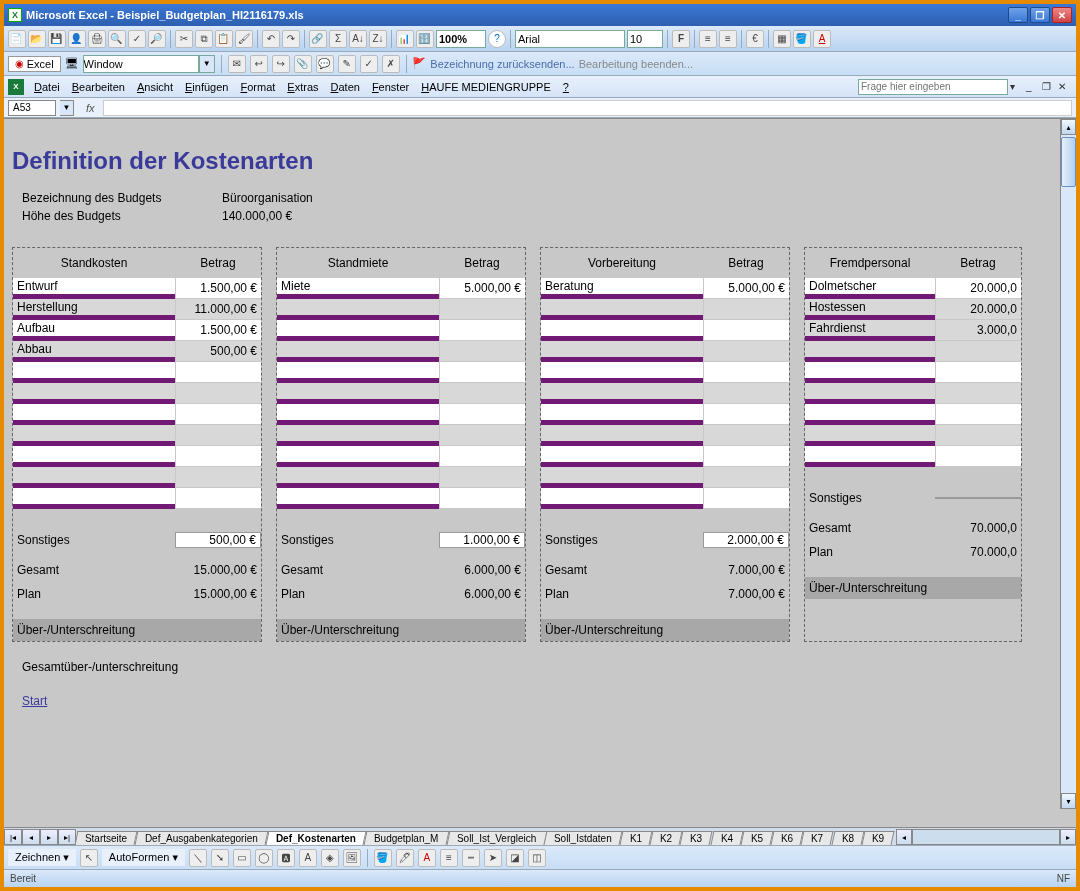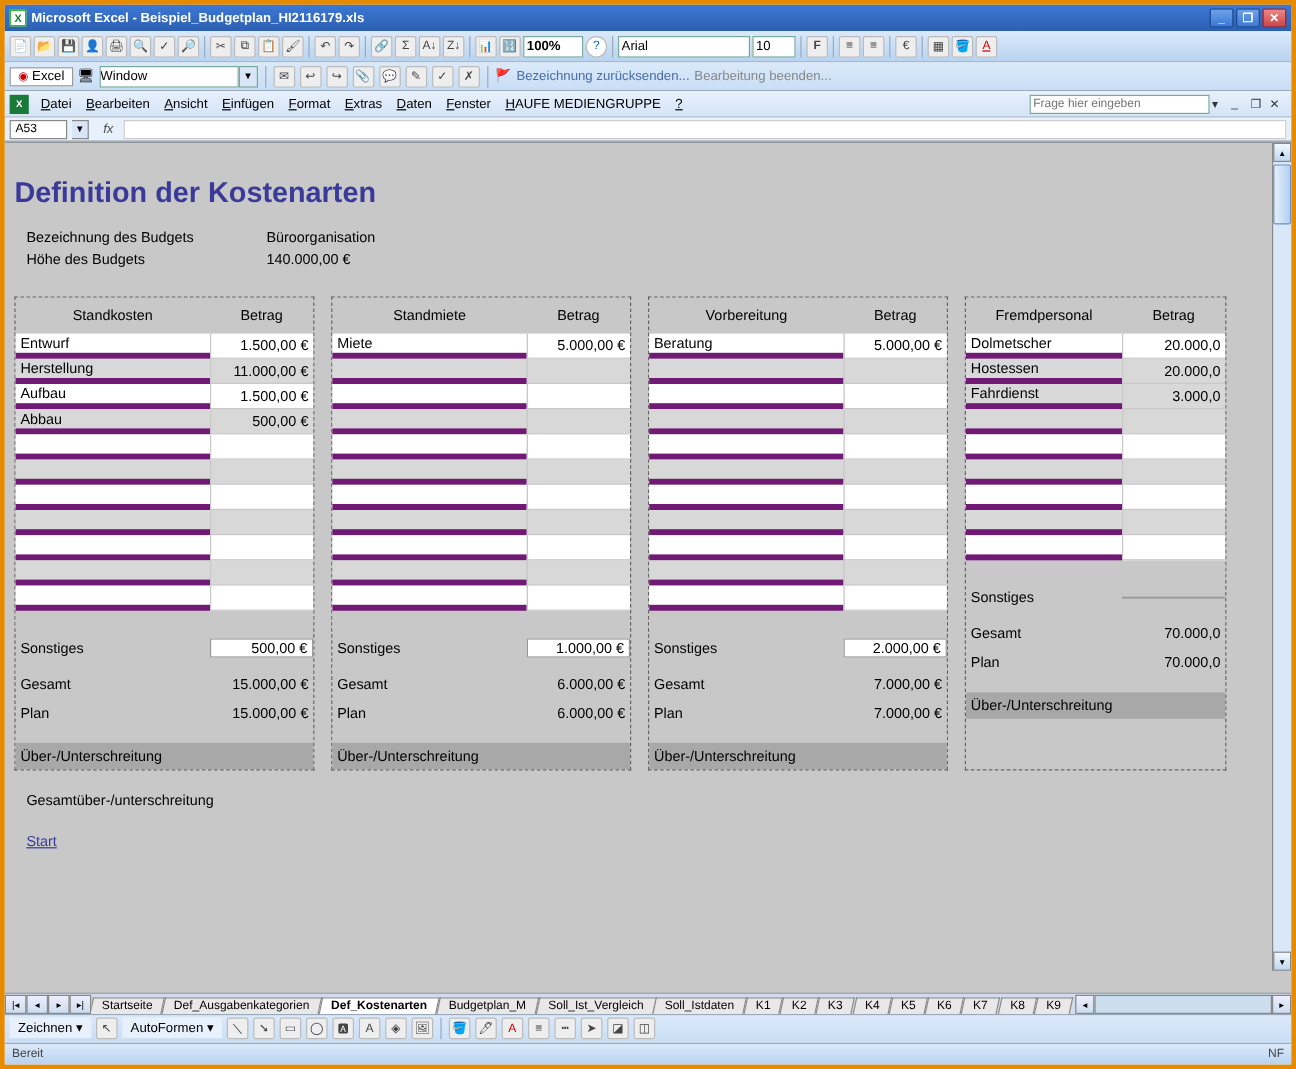--- a/index.html
+++ b/index.html
@@ -84,21 +84,21 @@
 .tab-nav { display: flex;}
 .tab-nav-btn { width: 18px; height: 16px; background: linear-gradient(#eef,#cde); border: 1px solid #888; font-size: 8px; display: flex; align-items: center; justify-content: center; cursor: pointer;}
 .sheet-tabs { display: flex; flex: 1; overflow: hidden;}
 .sheet-tab { background: #e8e8e8; border: 1px solid #888; border-bottom: none; padding: 1px 8px; font-size: 10px; white-space: nowrap; cursor: pointer; transform: skewX(-12deg);}
 .sheet-tab span { display: inline-block; transform: skewX(12deg);}
 .sheet-tab.active { background: #fff; font-weight: bold;}
 .h-scroll { width: 180px; display: flex;}
 .h-scroll .tab-nav-btn{ width: 16px;}
 .h-scroll .h-track{ flex: 1; background: #cde; border: 1px solid #888;}
 
-.drawing-bar { background: linear-gradient(#dbe9fa,#c8def5); display: flex; align-items: flex-start; padding: 2px 4px; gap: 4px; height: 24px; border-top: 1px solid #9ab;}
+.drawing-bar { background: linear-gradient(#dbe9fa,#c8def5); display: flex; align-items: center; padding: 2px 4px; gap: 4px; height: 24px; border-top: 1px solid #9ab;}
 .af-btn { padding: 1px 6px; font-size: 11px; background: #e8f0fc; border: 1px solid transparent; cursor: pointer;}
 .status-bar { background: linear-gradient(#dbe9fa,#b8d3f0); height: 18px; border-top: 1px solid #9ab; display: flex; align-items: center; padding: 0 6px; font-size: 10px; color: #444;}
 .status-bar .right { margin-left: auto; display: flex; gap: 20px;}
 </style>
 </head>
 <body>
 
 <div class="app">
   <div class="titlebar">
     <span class="logo">X</span>

